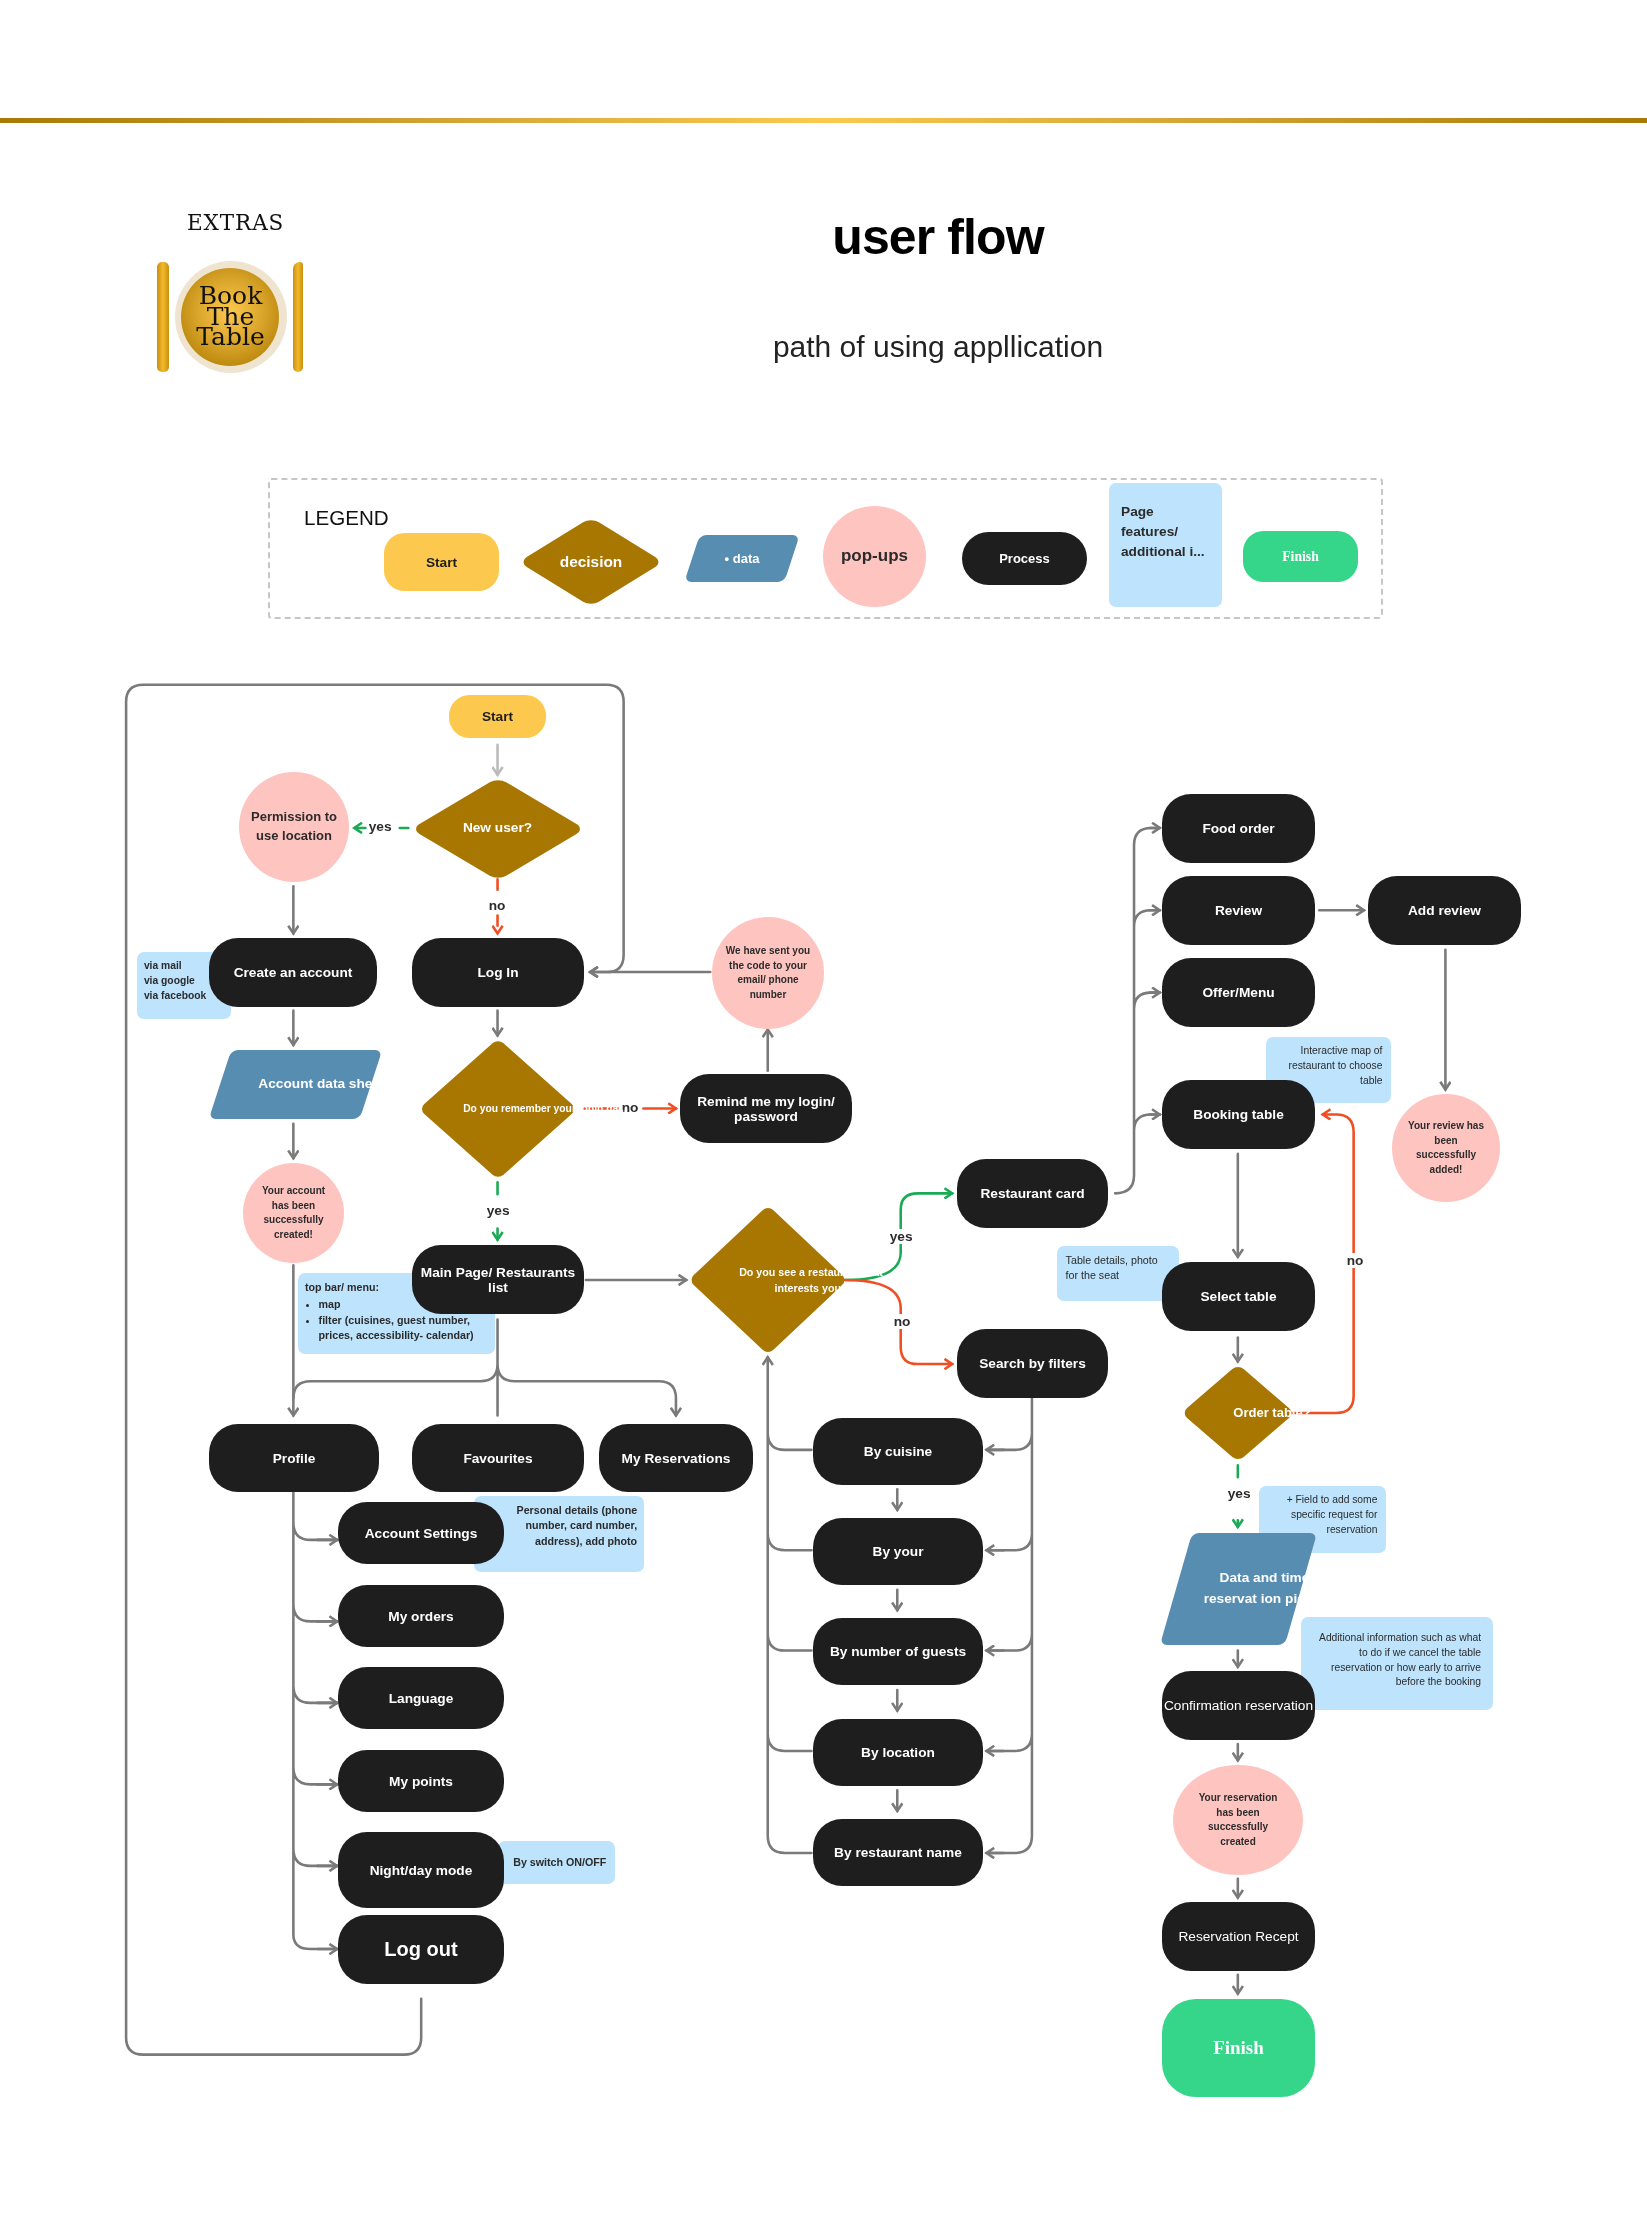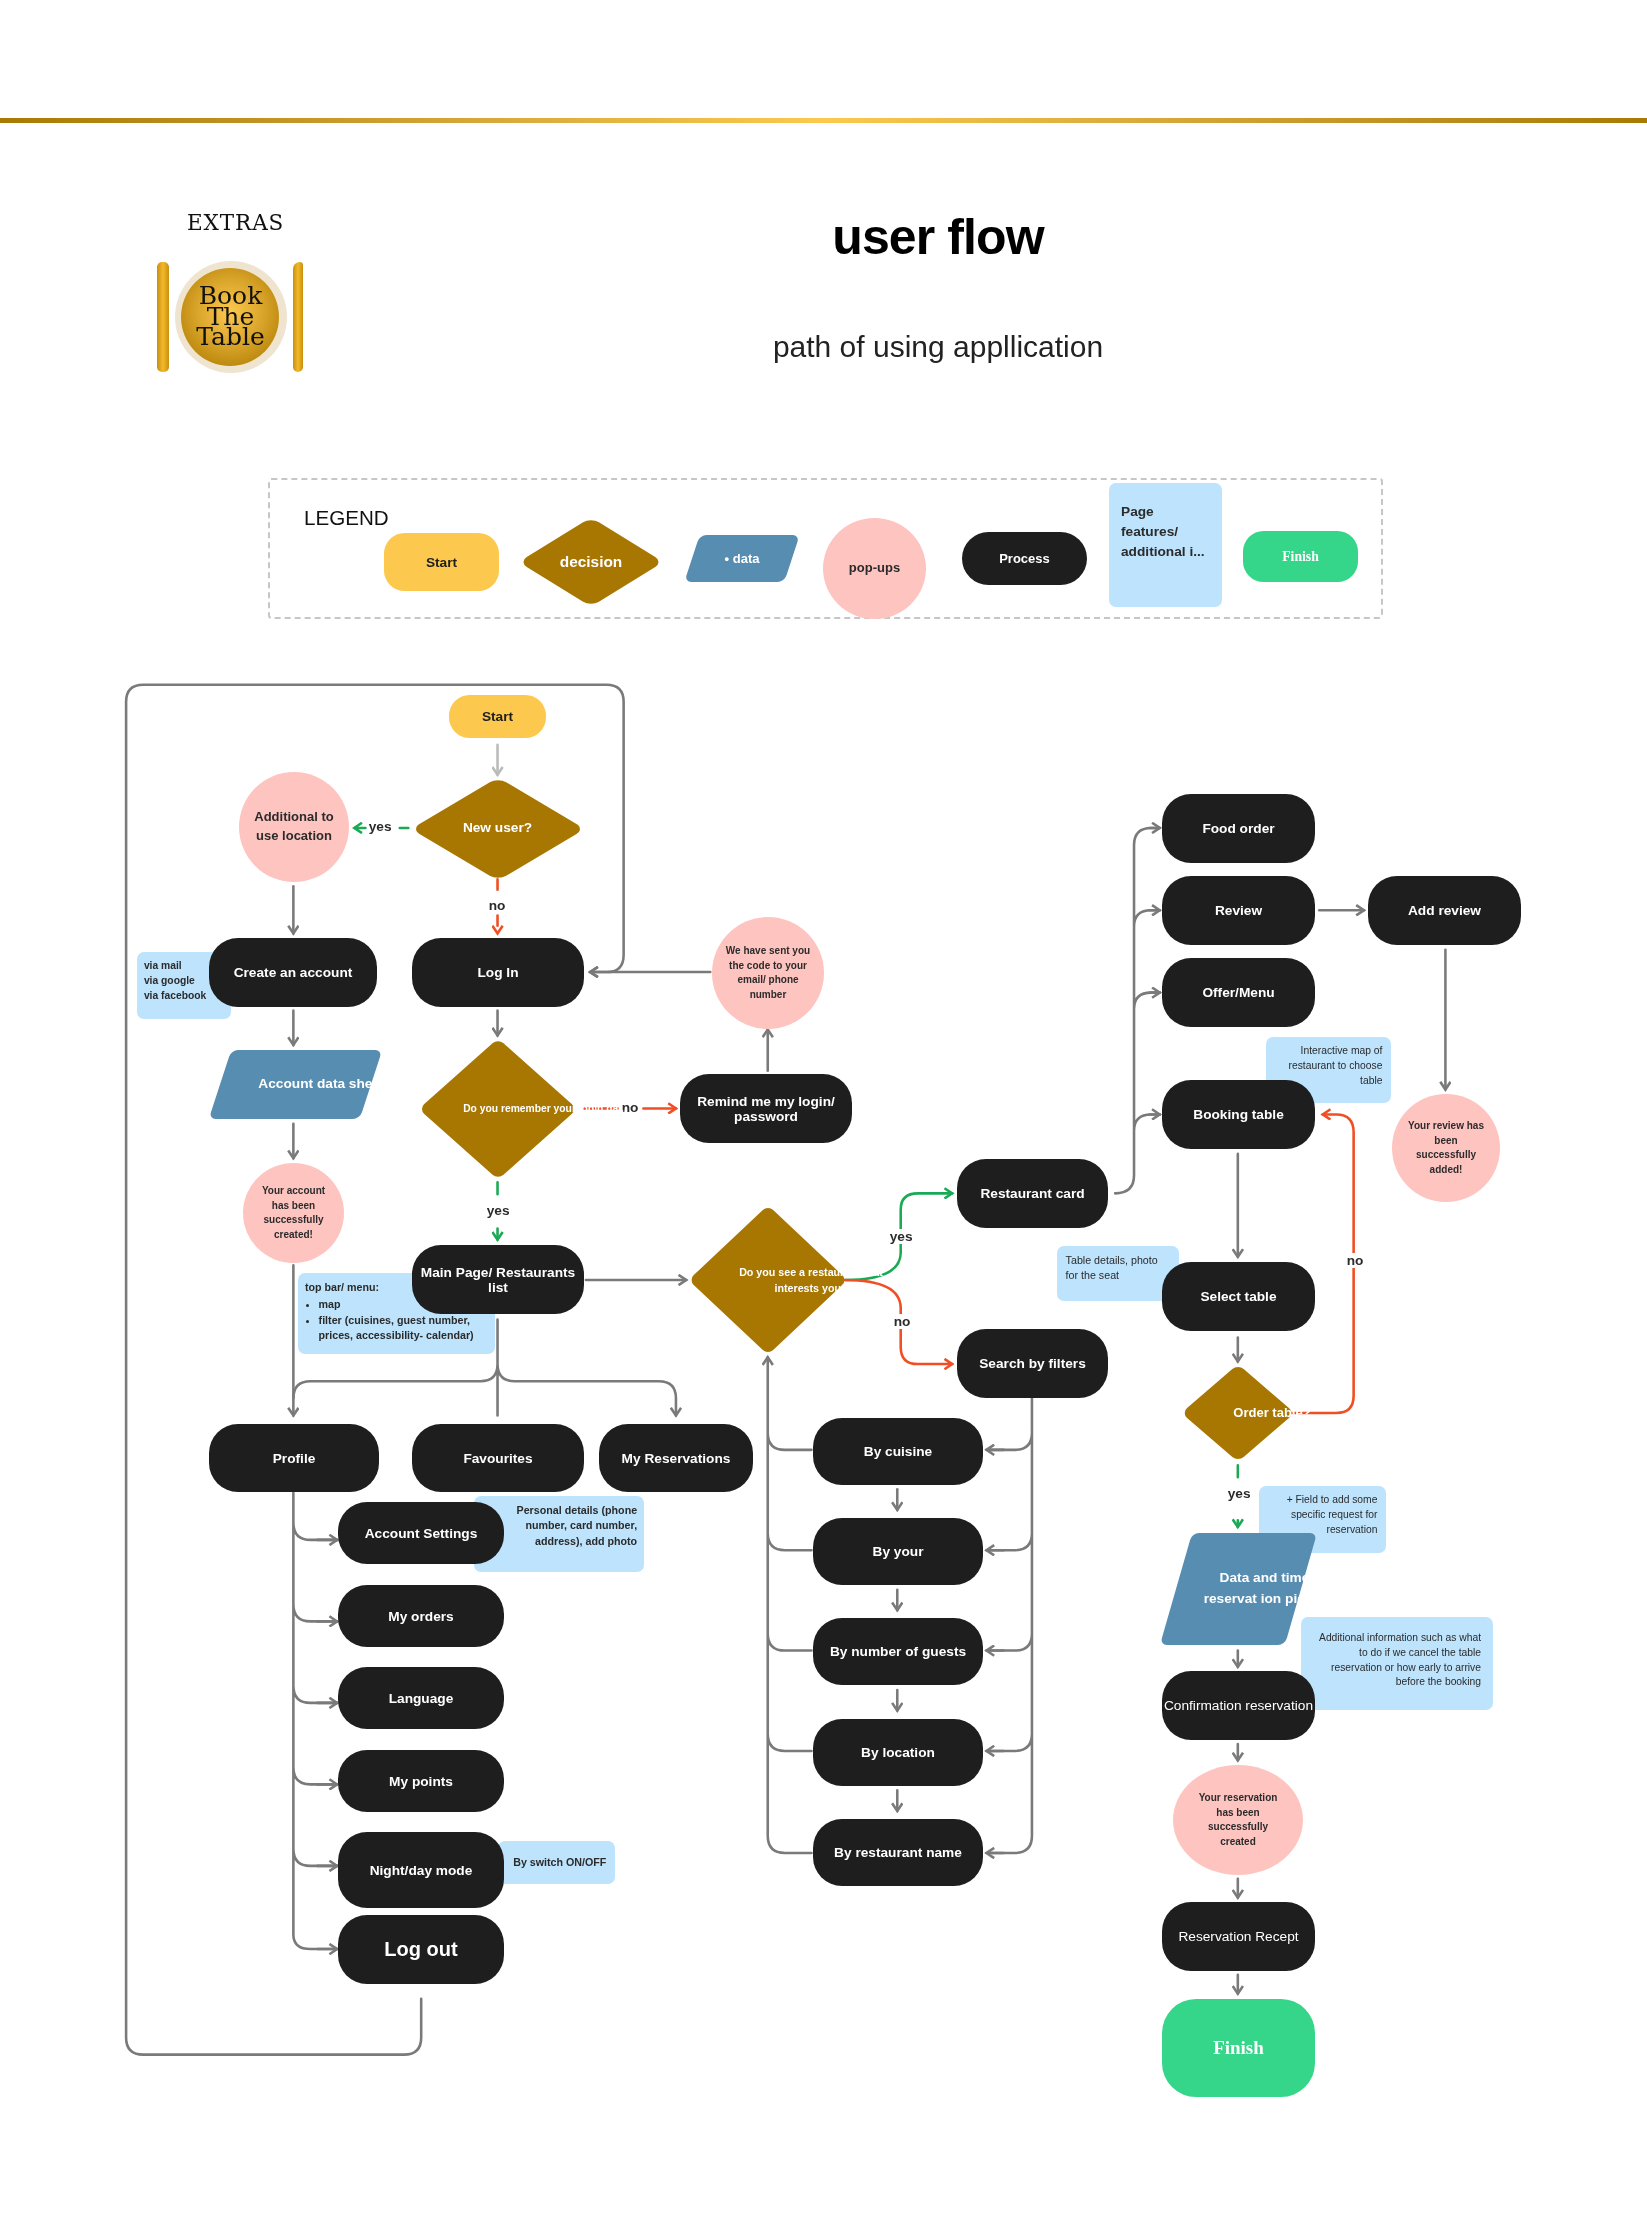--- a/index.html
+++ b/index.html
@@ -58,21 +58,21 @@
 </div>
 <div class="node start" style="left:384px;top:533px;width:115px;height:58px;">Start</div>
 <div class="diamond" style="left:518px;top:517px;width:146px;height:90px;">
   <div class="shape" style="width:63px;height:63px;transform:translate(-50%,-50%) scaleX(1.62) rotate(45deg);"></div>
   <div class="txt" style="font-size:15.4px;">decision</div>
 </div>
 <div class="data" style="left:692px;top:535px;width:100px;height:47px;">
   <div class="shape"></div>
     <div class="txt" style="font-size:13px;">• data</div>
 </div>
-<div class="node popup" style="left:823px;top:518px;width:103px;height:101px;font-size:13px;text-align:center;">pop-ups</div>
+<div class="node popup" style="left:823px;top:506px;width:103px;height:101px;font-size:17px;text-align:center;">pop-ups</div>
 <div class="node process" style="left:962px;top:532px;width:125px;height:53px;font-size:13px;">Process</div>
 <div class="note" style="left:1109px;top:483px;width:113px;height:124px;font-size:13.7px;font-weight:700;padding:19px 12px;text-align:left;">Page features/ additional i...</div>
 <div class="node finish" style="left:1243px;top:531px;width:115px;height:51px;font-size:13.7px;border-radius:20.6px;">Finish</div>
 
 <svg id="wires" viewBox="0 0 1920 2583">
   <defs>
     <marker id="ag" markerWidth="14" markerHeight="14" refX="11" refY="7" orient="auto" markerUnits="userSpaceOnUse">
         <path d="M2,1 L11,7 L2,13" fill="none" stroke="#7a7a7a" stroke-width="3"></path>
       </marker>
     <marker id="al" markerWidth="14" markerHeight="14" refX="11" refY="7" orient="auto" markerUnits="userSpaceOnUse">
@@ -150,21 +150,21 @@
 <div class="lbl" style="left:888px;top:1229px;">yes</div>
 <div class="lbl" style="left:892px;top:1314px;">no</div>
 <div class="lbl" style="left:1345px;top:1253px;">no</div>
 <div class="lbl" style="left:1226px;top:1486px;">yes</div>
 
 <div class="node start" style="left:449px;top:695px;width:97px;height:43px;">Start</div>
 <div class="diamond" style="left:410px;top:777px;width:175px;height:103px;">
   <div class="shape" style="width:73px;height:73px;transform:translate(-50%,-50%) scaleX(1.68) rotate(45deg);"></div>
   <div class="txt" style="font-size:13.7px;">New user?</div>
 </div>
-<div class="node popup" style="left:239px;top:772px;width:110px;height:110px;font-size:13px;padding:0 8.6px;">Additional to use location</div>
+<div class="node popup" style="left:239px;top:772px;width:110px;height:110px;font-size:13px;padding:0 8.6px;">Permission to use location</div>
 
 <div class="note" style="left:137px;top:952px;width:94px;height:67px;font-size:10.3px;font-weight:700;padding:6.9px 6.9px;">
   <div>via mail</div>
   <div>via google</div>
   <div>via facebook</div>
 </div>
 <div class="node process" style="left:209px;top:938px;width:168px;height:69px;">Create an account</div>
 <div class="node process" style="left:412px;top:938px;width:172px;height:69px;">Log In</div>
 
 <div class="data" style="left:220px;top:1050px;width:151px;height:69px;">

